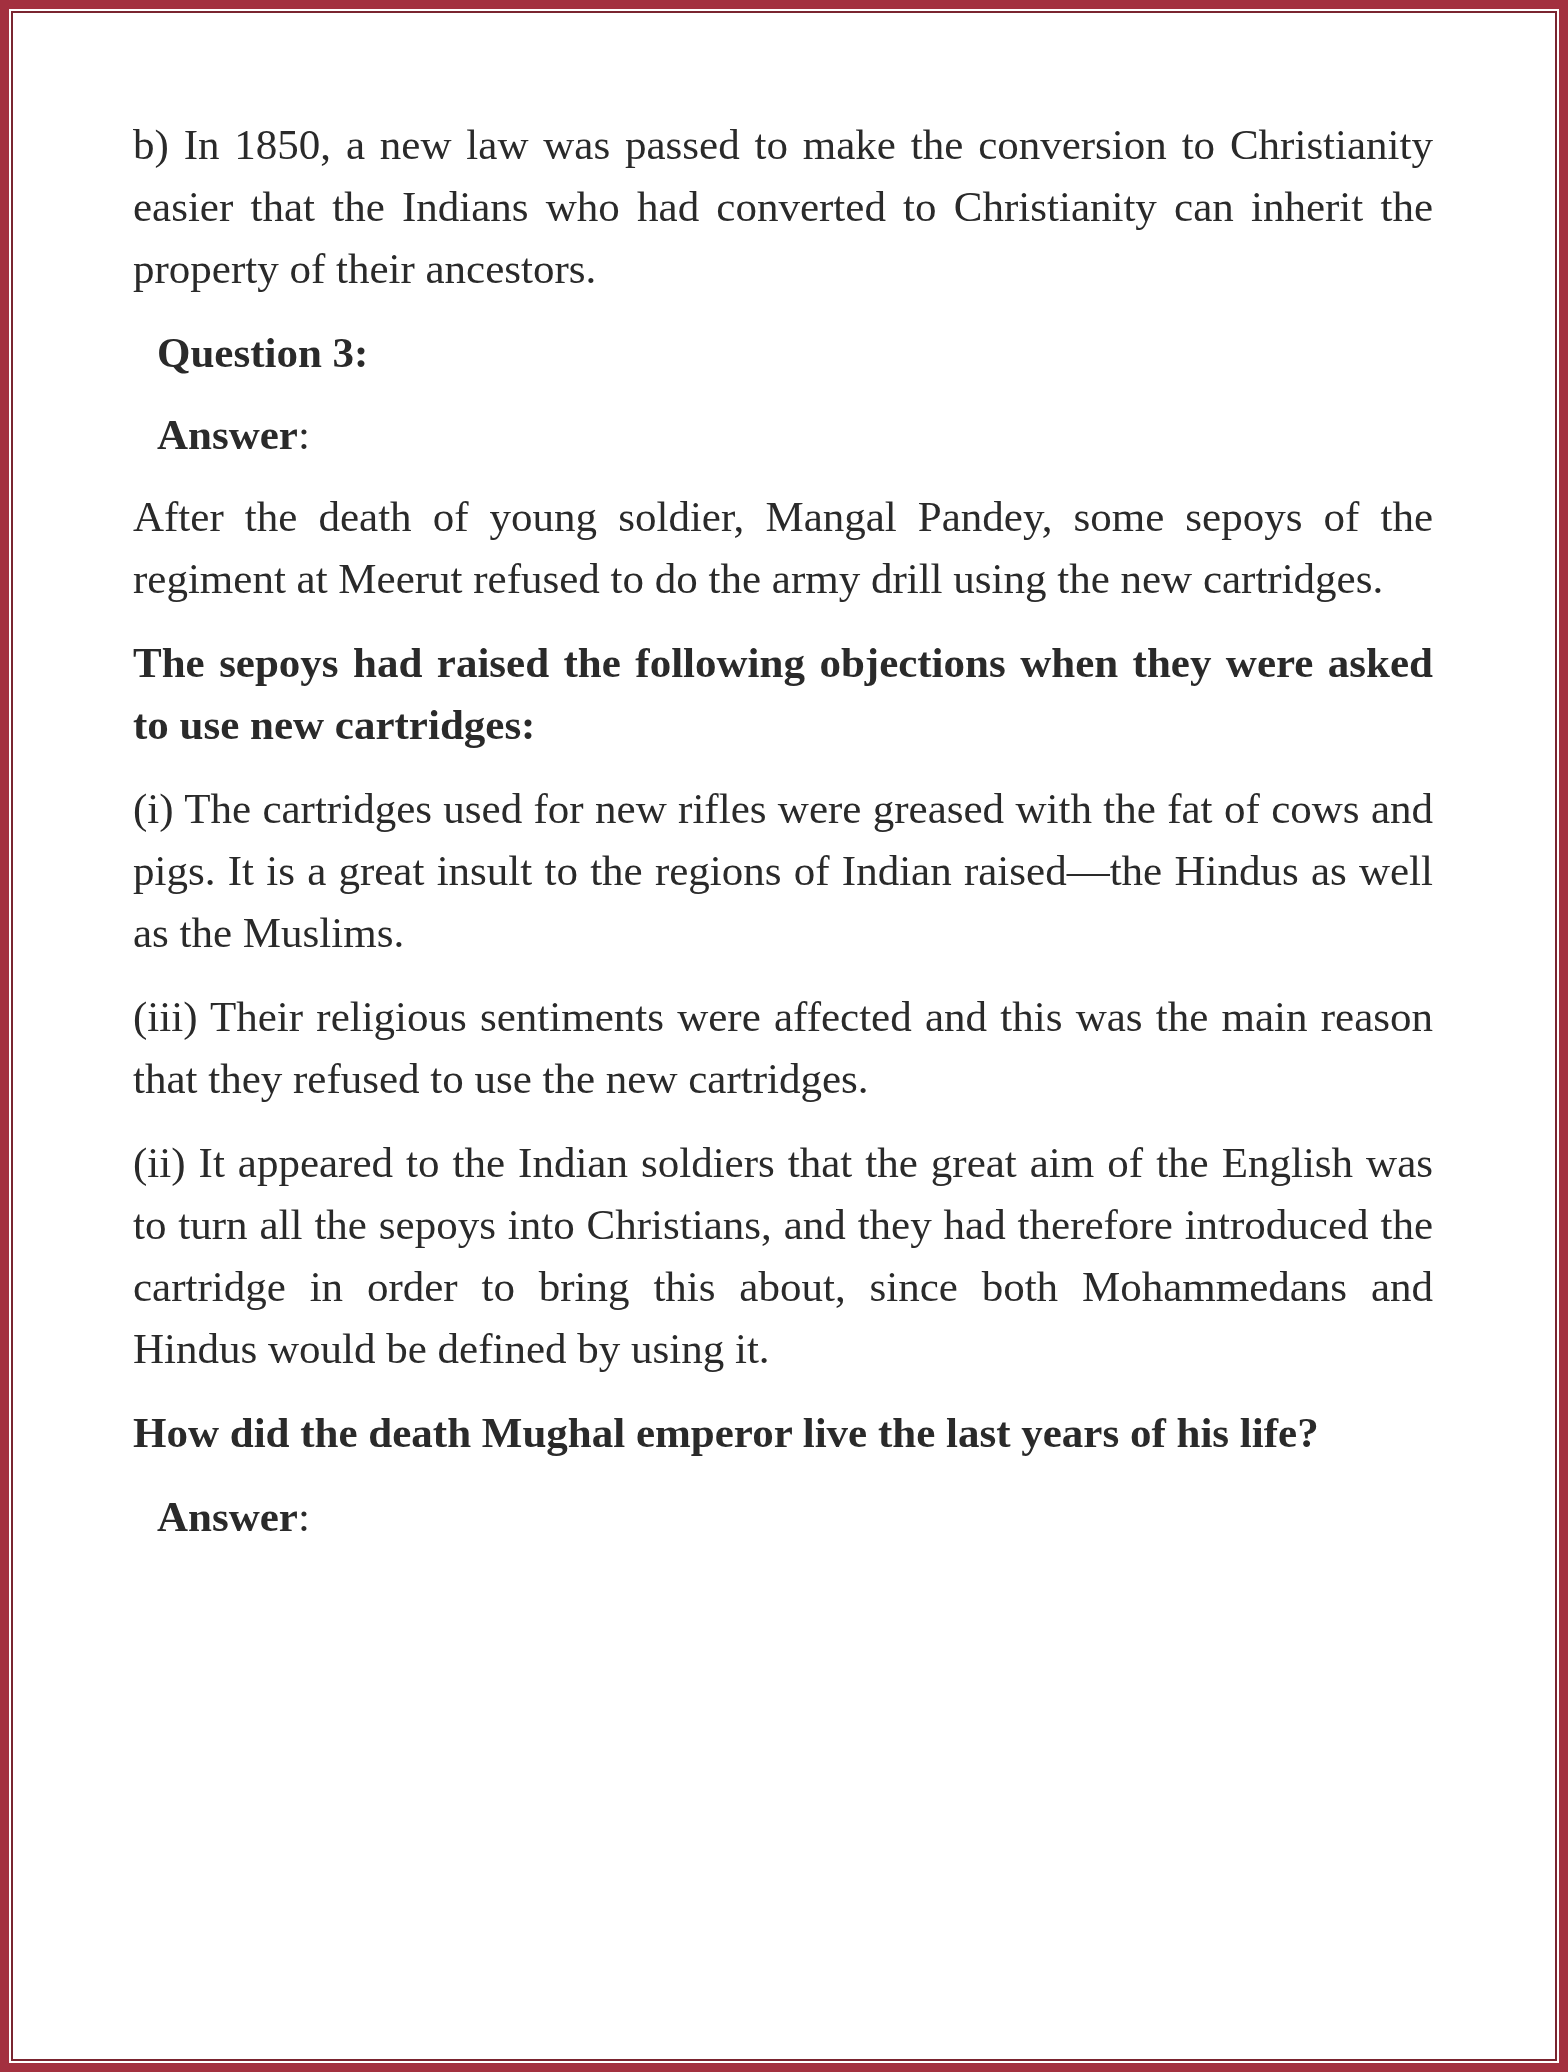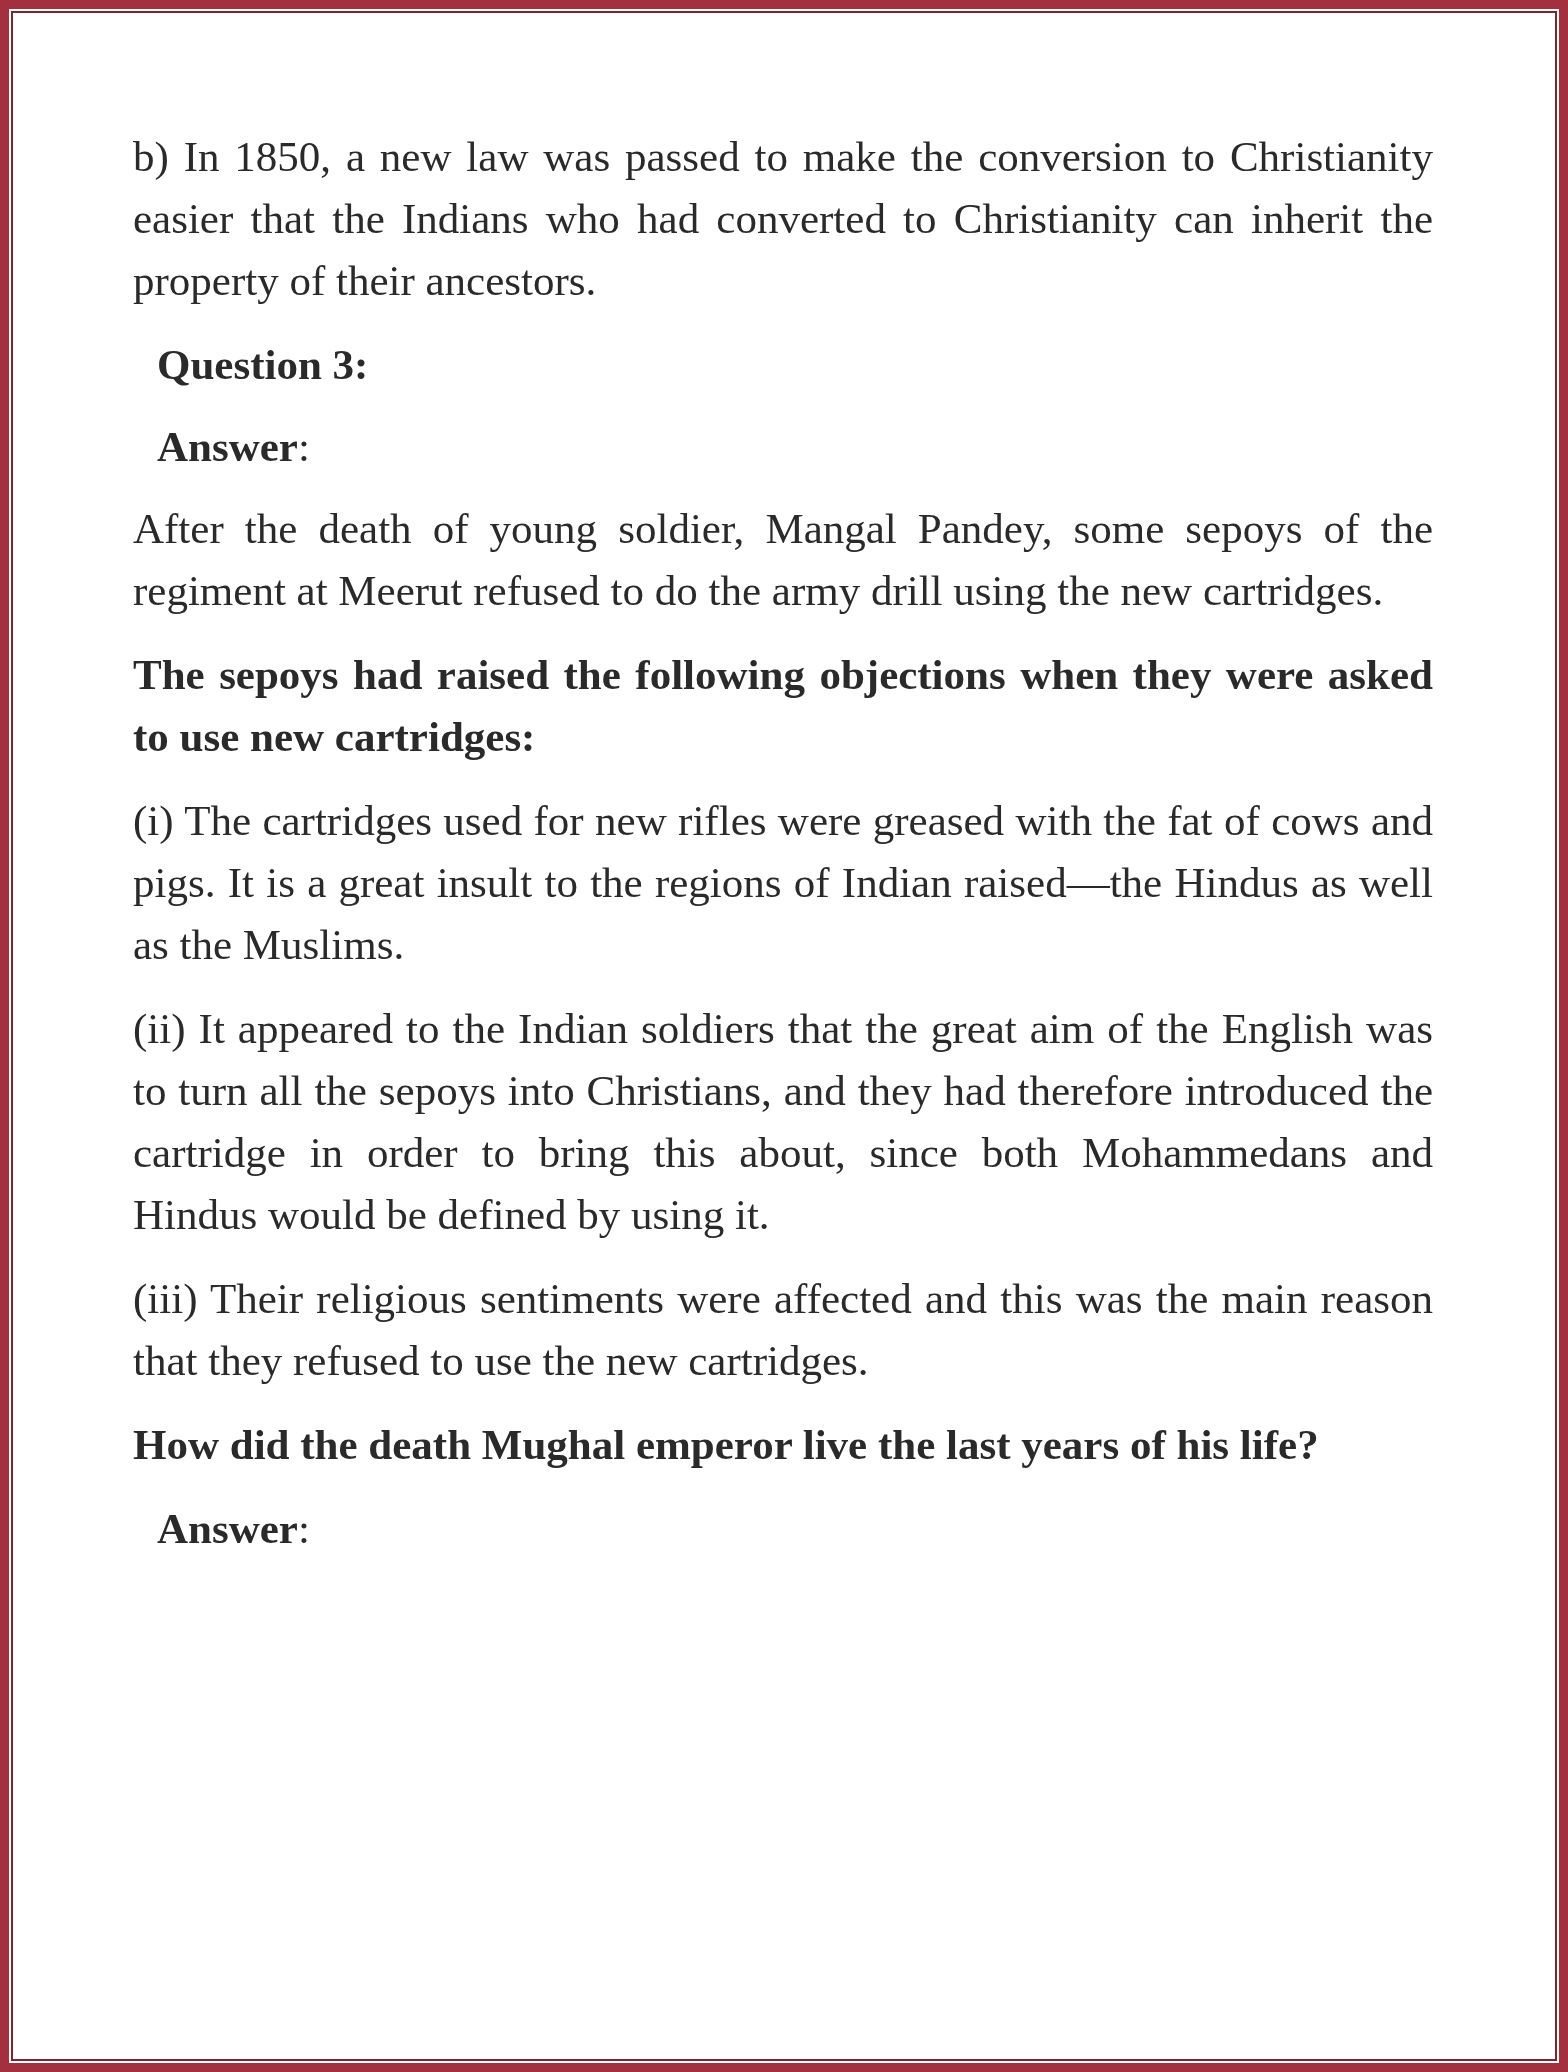--- a/index.html
+++ b/index.html
@@ -9,21 +9,21 @@
     }
     .outer-border {
       position: absolute; left: 0; top: 0; width: 1568px; height: 2072px;
       box-sizing: border-box; border: 9px solid #a3303f;
     }
     .inner-border {
       position: absolute; left: 11px; top: 11px; right: 11px; bottom: 11px;
       border: 2px solid #7a2530;
     }
     .page {
-      position: absolute; left: 133px; top: 126px; width: 1300px;
+      position: absolute; left: 133px; top: 114px; width: 1300px;
       font-family: "Liberation Serif", "DejaVu Serif", serif;
       font-size: 43px; line-height: 62px; color: #2a2a2a;
     }
     .page p { margin: 0 0 22px 0; text-align: justify; text-align-last: left; }
     .page p.heading { font-weight: bold; margin-bottom: 20px; margin-left: 24px; }
     .bold { font-weight: bold; }
     .normal { font-weight: normal; }
   </style>
 </head>
 <body>
@@ -38,21 +38,21 @@
 
 
   <p class="heading"><span>Answer</span><span class="normal">:</span></p>
 
   <p>After the death of young soldier, Mangal Pandey, some sepoys of the regiment at Meerut refused to do the army drill using the new cartridges.</p>
 
   <p class="bold">The sepoys had raised the following objections when they were asked to use new cartridges:</p>
 
   <p>(i) The cartridges used for new rifles were greased with the fat of cows and pigs. It is a great insult to the regions of Indian raised—the Hindus as well as the Muslims.</p>
 
+  <p>(iii) Their religious sentiments were affected and this was the main reason that they refused to use the new cartridges.</p>
+
   <p>(ii) It appeared to the Indian soldiers that the great aim of the English was to turn all the sepoys into Christians, and they had therefore introduced the cartridge in order to bring this about, since both Mohammedans and Hindus would be defined by using it.</p>
-
-  <p>(iii) Their religious sentiments were affected and this was the main reason that they refused to use the new cartridges.</p>
 
 
   <p class="bold">How did the death Mughal emperor live the last years of his life?</p>
 
   <p class="heading"><span>Answer</span><span class="normal">:</span></p>
 </div>
 
 </body></html>

